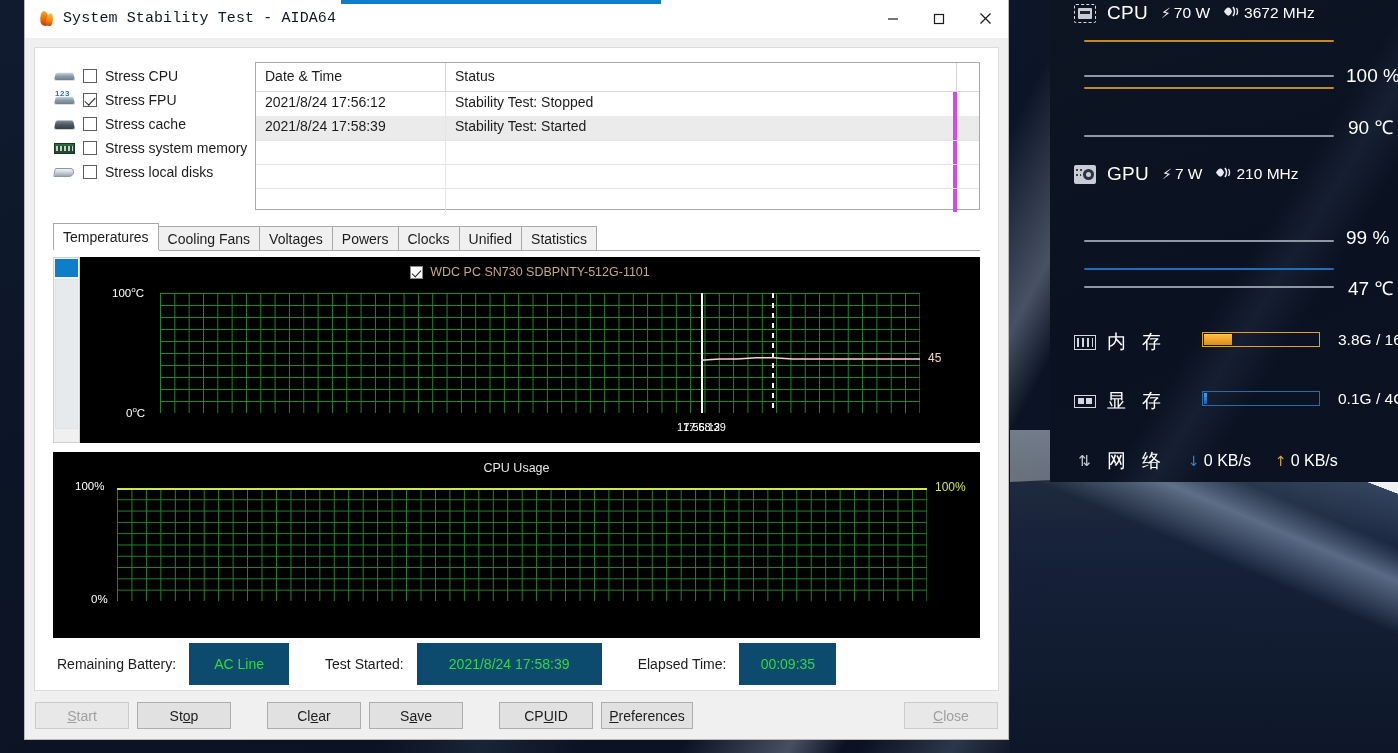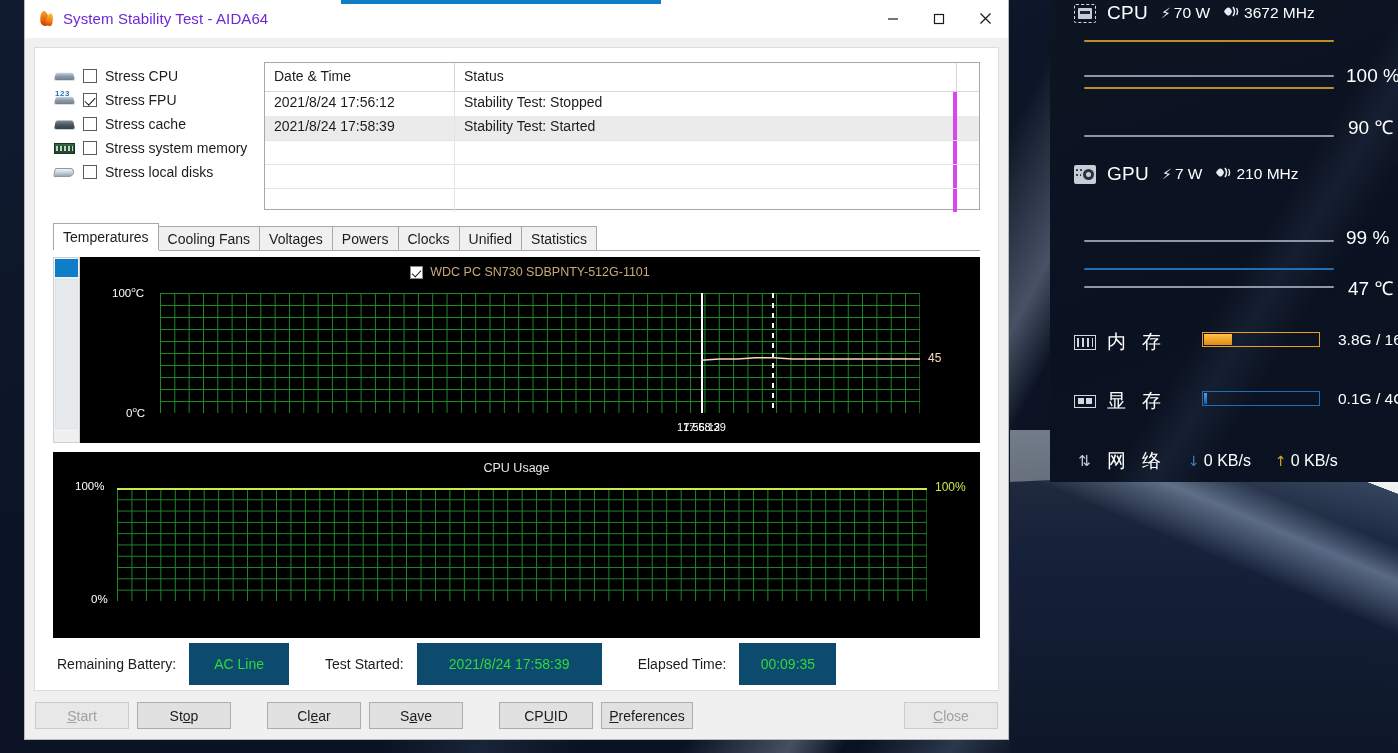--- a/index.html
+++ b/index.html
@@ -67,21 +67,21 @@
     border-radius: 52% 48% 42% 58% / 70% 66% 34% 30%;
     transform: rotate(-8deg);
   }
   #app-icon .flame2 {
     position: absolute; left: 9px; top: 3px; width: 7px; height: 13px;
     background: linear-gradient(180deg, #ffc24a 0%, #f2800f 60%, #d44b07 100%);
     border-radius: 55% 45% 40% 60% / 72% 68% 32% 28%;
     transform: rotate(10deg);
   }
   #window-title {
-    font-size: 15px; color: #6d28d9; letter-spacing: .1px;
+    font-size: 15px; color: #0f172a; letter-spacing: .1px; font-family: Liberation Mono, monospace;
   }
   #titlebar-spacer { flex: 1; }
   .winbtn {
     width: 46px; height: 38px;
     display: flex; align-items: center; justify-content: center;
     background: transparent;
   }
   .winbtn svg { display: block; }
 
   
@@ -151,21 +151,21 @@
   }
   .cb.checked::after {
     content: ""; position: absolute; left: 3px; top: 1px;
     width: 5px; height: 9px; border: solid #1b1b1b;
     border-width: 0 1.6px 1.6px 0; transform: rotate(43deg);
   }
   .stress-label { font-size: 14px; color: #1c1c1c; }
 
   
   #logtable {
-    flex: 1; margin-left: 9px; border: 1px solid #a8a8a8; background: #fff;
+    flex: 1; border: 1px solid #a8a8a8; background: #fff;
     display: flex; flex-direction: column; height: 148px;
   }
   #log-head { display: flex; height: 29px; border-bottom: 1px solid #d6d6d6; flex: none; }
   .lh { font-size: 14px; color: #1c1c1c; padding: 5px 0 0 9px; }
   .lh.c0 { width: 190px; border-right: 1px solid #d6d6d6; }
   .lh.c1 { flex: 1; border-right: 1px solid #d6d6d6; }
   .lh.c2 { width: 22px; }
   .log-row { display: flex; height: 24px; flex: none; }
   .log-row.alt { background: #ebebeb; }
   .lc { font-size: 14px; color: #1c1c1c; padding: 2px 0 0 9px; overflow: hidden; white-space: nowrap; }

